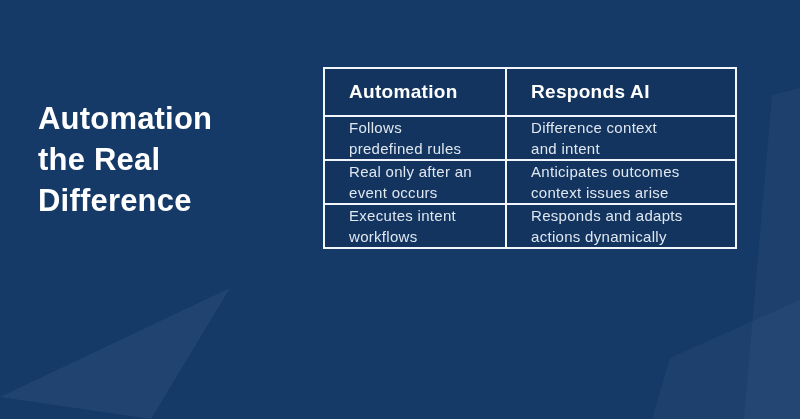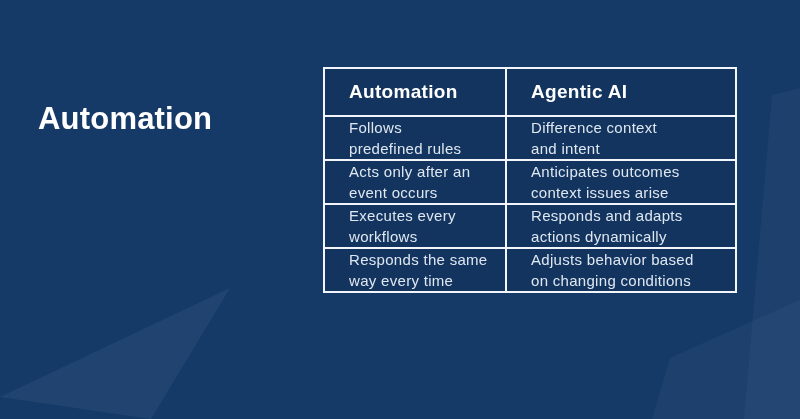--- a/index.html
+++ b/index.html
@@ -83,56 +83,52 @@
 <body>
 
 <div class="canvas">
 
   <div class="decor decor-left"></div>
   <div class="decor decor-right-band"></div>
   <div class="decor decor-right-wedge"></div>
 
   <div class="title">
     <div>Automation</div>
+    <div>the Real</div>
+    <div>Difference</div>
   </div>
 
   <div class="table-wrap">
     <table class="compare">
       <colgroup>
           <col class="c1">
           <col class="c2">
         </colgroup>
       <thead>
         <tr>
           <th>Automation</th>
-          <th>Agentic AI</th>
+          <th>Responds AI</th>
         </tr>
       </thead>
       <tbody>
         <tr>
           <td>Follows
 predefined rules</td>
           <td>Difference context
 and intent</td>
         </tr>
         <tr>
-          <td>Acts only after an
+          <td>Real only after an
 event occurs</td>
           <td>Anticipates outcomes
 context issues arise</td>
         </tr>
         <tr>
-          <td>Executes every
+          <td>Executes intent
 workflows</td>
           <td>Responds and adapts
 actions dynamically</td>
-        </tr>
-        <tr>
-          <td>Responds the same
-way every time</td>
-          <td>Adjusts behavior based
-on changing conditions</td>
         </tr>
       </tbody>
     </table>
   </div>
 
 </div>
 
 </body></html>

